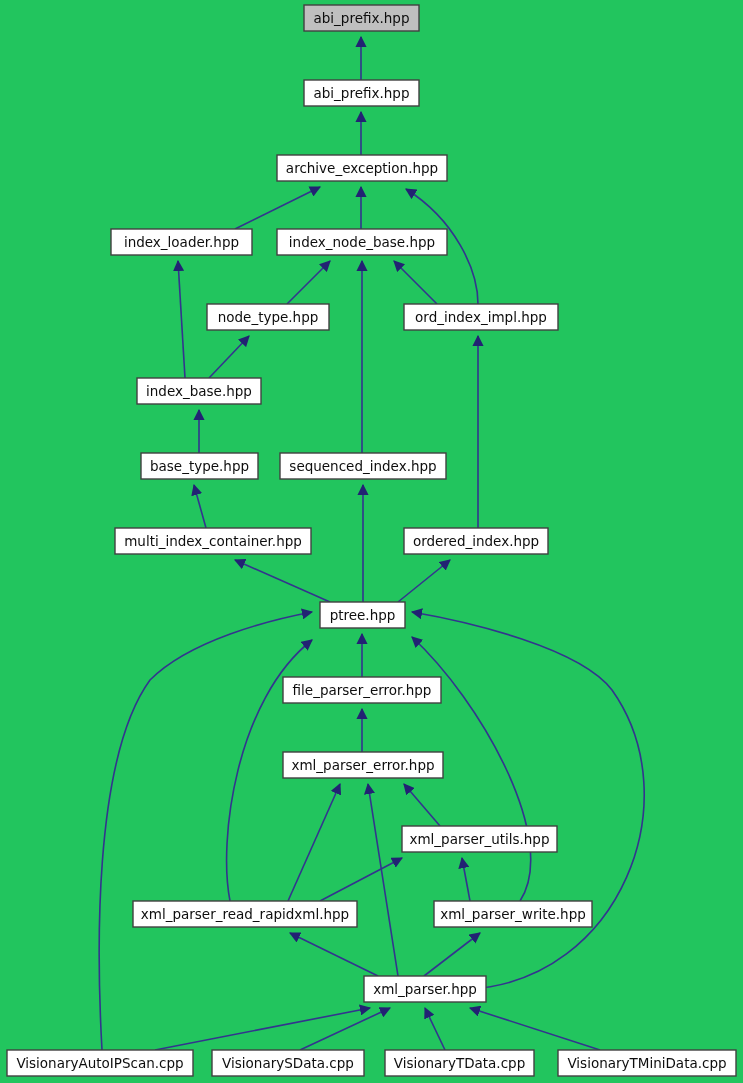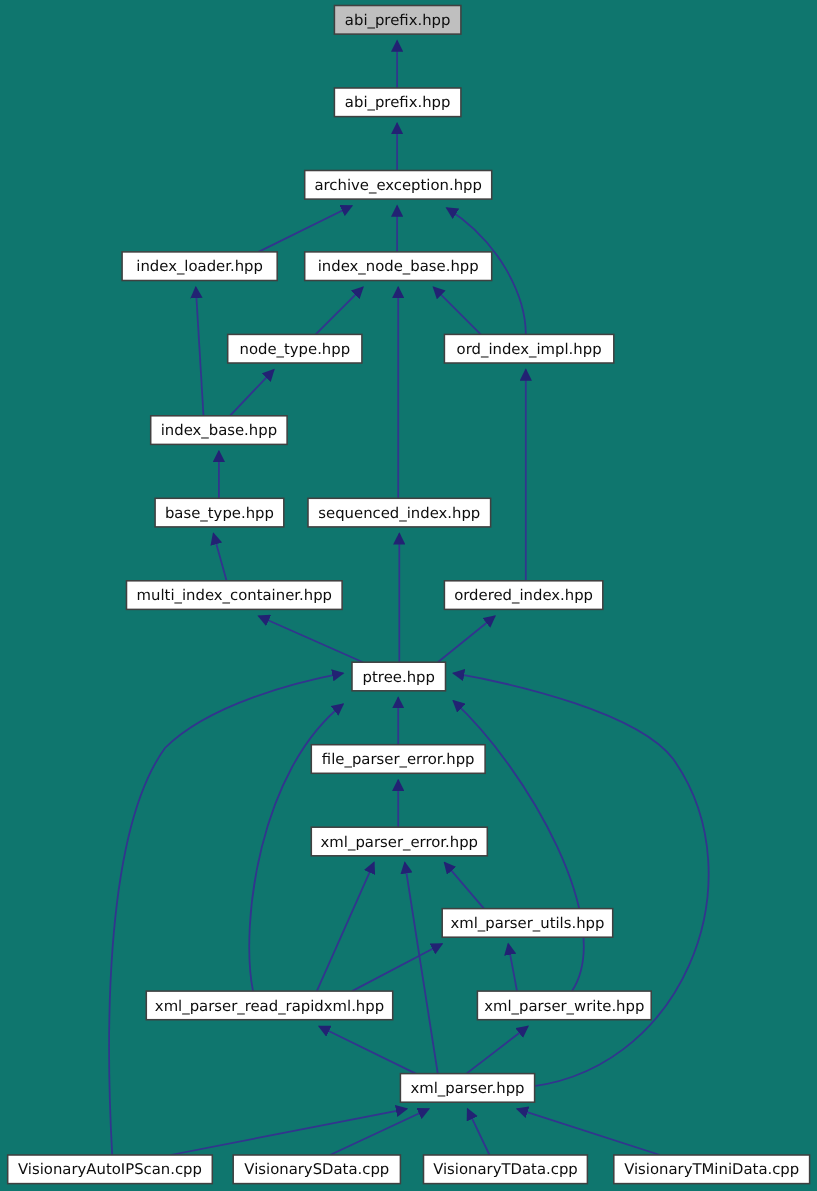--- a/index.html
+++ b/index.html
@@ -7,21 +7,21 @@
     padding: 0;
     background: #ffffff;
   }
   body {
     font-family: "DejaVu Sans", "Liberation Sans", sans-serif;
   }
   #graph-root {
     position: relative;
     width: 743px;
     height: 1083px;
-    background: #0f766e;
+    background: #22c55e;
     overflow: hidden;
   }
   svg#graph-svg {
     position: absolute;
     left: 0;
     top: 0;
     width: 743px;
     height: 1083px;
   }
   .edge-path {

